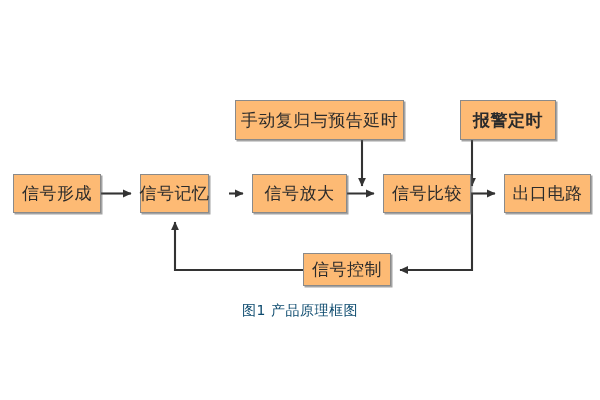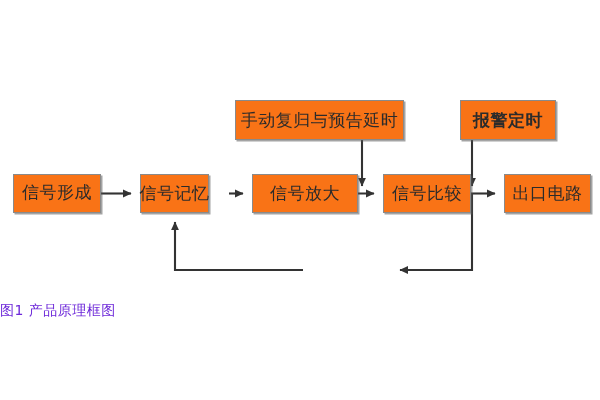--- a/index.html
+++ b/index.html
@@ -21,40 +21,41 @@
   #wires {
     position: absolute;
     left: 0;
     top: 0;
     width: 600px;
     height: 400px;
   }
   .node {
     position: absolute;
     box-sizing: border-box;
-    background: #f97316;
+    background: #fdba74;
     border: 1.5px solid #8a8a8a;
     box-shadow: 1.5px 1.5px 0 rgba(90,90,90,0.55);
     display: flex;
     align-items: center;
     justify-content: center;
     color: #2b2b2b;
     font-size: 17px;
     line-height: 1;
     letter-spacing: 0.5px;
     white-space: nowrap;
     z-index: 2;
   }
   .caption {
     position: absolute;
     left: 0;
     top: 302px;
     width: 600px;
+    text-align: center;
     font-size: 14px;
-    color: #6d28d9;
+    color: #0c4a6e;
     letter-spacing: 0.5px;
     z-index: 2;
   }
 </style>
 </head>
 <body>
 
 <div id="stage">
 
   <svg id="wires" viewBox="0 0 600 400" xmlns="http://www.w3.org/2000/svg">
@@ -78,44 +79,47 @@
 
       <path d="M472,140 L472,186" marker-end="url(#ah)"></path>
 
       <path d="M472,193.5 L472,270 L400,270" marker-end="url(#ah)"></path>
 
       <path d="M303,270 L175,270 L175,222" marker-end="url(#ah)"></path>
 
     </g>
   </svg>
 
-  <div class="node" style="left:13px; top:174px; width:88px; height:39px;font-family:Liberation Mono, monospace;">
+  <div class="node" style="left:13px; top:174px; width:88px; height:39px;">
     <span>信号形成</span>
   </div>
 
   <div class="node" style="left:140px; top:174px; width:69px; height:39px;">
     <span>信号记忆</span>
   </div>
 
-  <div class="node" style="left:252px; top:174px; width:106px; height:39px;">
+  <div class="node" style="left:252px; top:174px; width:95px; height:39px;">
     <span>信号放大</span>
   </div>
 
   <div class="node" style="left:504px; top:174px; width:87px; height:39px;">
     <span>出口电路</span>
   </div>
 
   <div class="node" style="left:383px; top:174px; width:88px; height:39px;">
     <span>信号比较</span>
   </div>
 
   <div class="node" style="left:235px; top:100px; width:169px; height:40px;">
     <span>手动复归与预告延时</span>
   </div>
 
   <div class="node" style="left:460px; top:100px; width:96px; height:40px;font-weight:bold;">
     <span>报警定时</span>
   </div>
 
+  <div class="node" style="left:303px; top:253px; width:88px; height:33px;">
+    <span>信号控制</span>
+  </div>
 
   <div class="caption">图1 产品原理框图</div>
 
 </div>
 
 </body></html>

